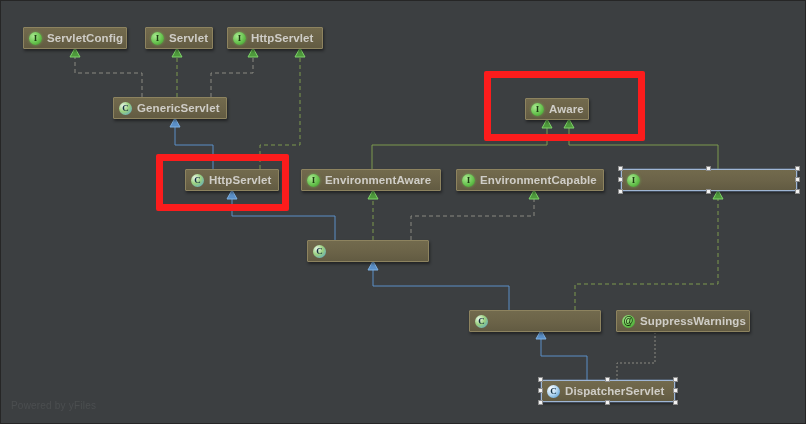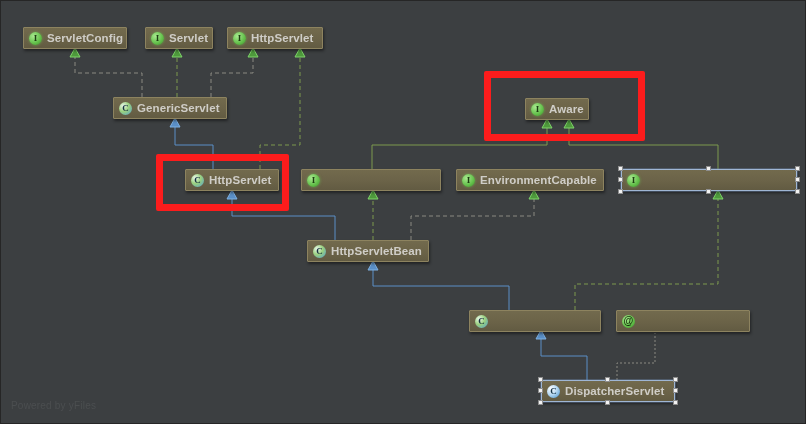--- a/index.html
+++ b/index.html
@@ -145,45 +145,46 @@
       <div class="node" style="left: 524px; top: 97px; width: 64px;">
         <span class="ico interface">I</span>
         <span class="label">Aware</span>
       </div>
       <div class="node" style="left: 184px; top: 168px; width: 94px;">
         <span class="ico abstract-class">C</span>
         <span class="label">HttpServlet</span>
       </div>
       <div class="node" style="left: 300px; top: 168px; width: 140px;">
         <span class="ico interface">I</span>
+        <span class="label">EnvironmentAware</span>
       </div>
       <div class="node" style="left: 455px; top: 168px; width: 148px;">
         <span class="ico interface">I</span>
         <span class="label">EnvironmentCapable</span>
       </div>
       <div class="node selected" style="left: 620px; top: 168px; width: 176px;">
         <span class="ico interface">I</span>
       </div>
       <div class="handle" style="left: 617px; top: 165px;"></div>
       <div class="handle" style="left: 617px; top: 176px;"></div>
       <div class="handle" style="left: 617px; top: 188px;"></div>
       <div class="handle" style="left: 705px; top: 165px;"></div>
       <div class="handle" style="left: 705px; top: 188px;"></div>
       <div class="handle" style="left: 794px; top: 165px;"></div>
       <div class="handle" style="left: 794px; top: 176px;"></div>
       <div class="handle" style="left: 794px; top: 188px;"></div>
       <div class="node" style="left: 306px; top: 239px; width: 122px;">
         <span class="ico abstract-class">C</span>
-        <span class="label">HttpServletBean</span>
       </div>
       <div class="node" style="left: 468px; top: 309px; width: 132px;">
         <span class="ico abstract-class">C</span>
       </div>
       <div class="node" style="left: 615px; top: 309px; width: 134px;">
         <span class="ico annotation">@</span>
+        <span class="label">SuppressWarnings</span>
       </div>
       <div class="node selected" style="left: 540px; top: 379px; width: 134px;">
         <span class="ico concrete-class">C</span>
         <span class="label">DispatcherServlet</span>
       </div>
       <div class="handle" style="left: 537px; top: 376px;"></div>
       <div class="handle" style="left: 537px; top: 387px;"></div>
       <div class="handle" style="left: 537px; top: 399px;"></div>
       <div class="handle" style="left: 604px; top: 376px;"></div>
       <div class="handle" style="left: 604px; top: 399px;"></div>

